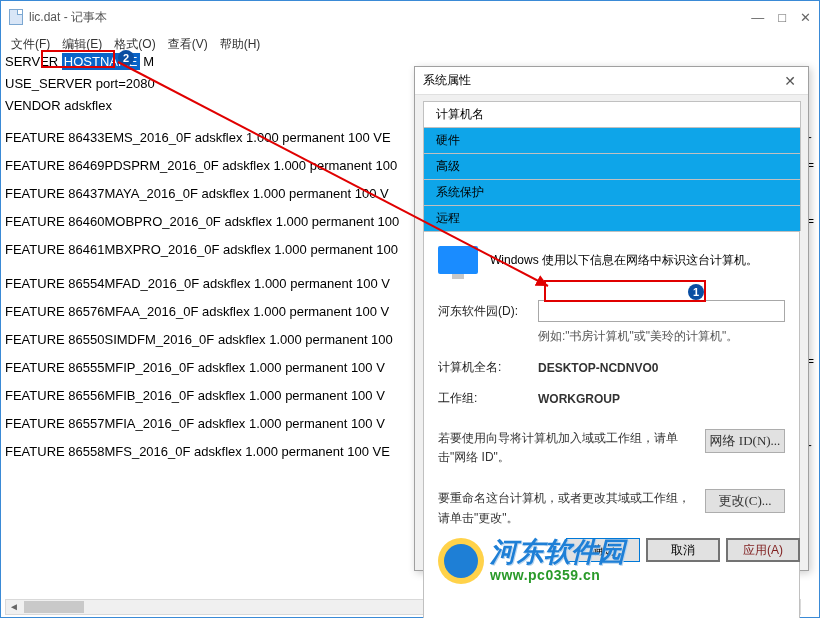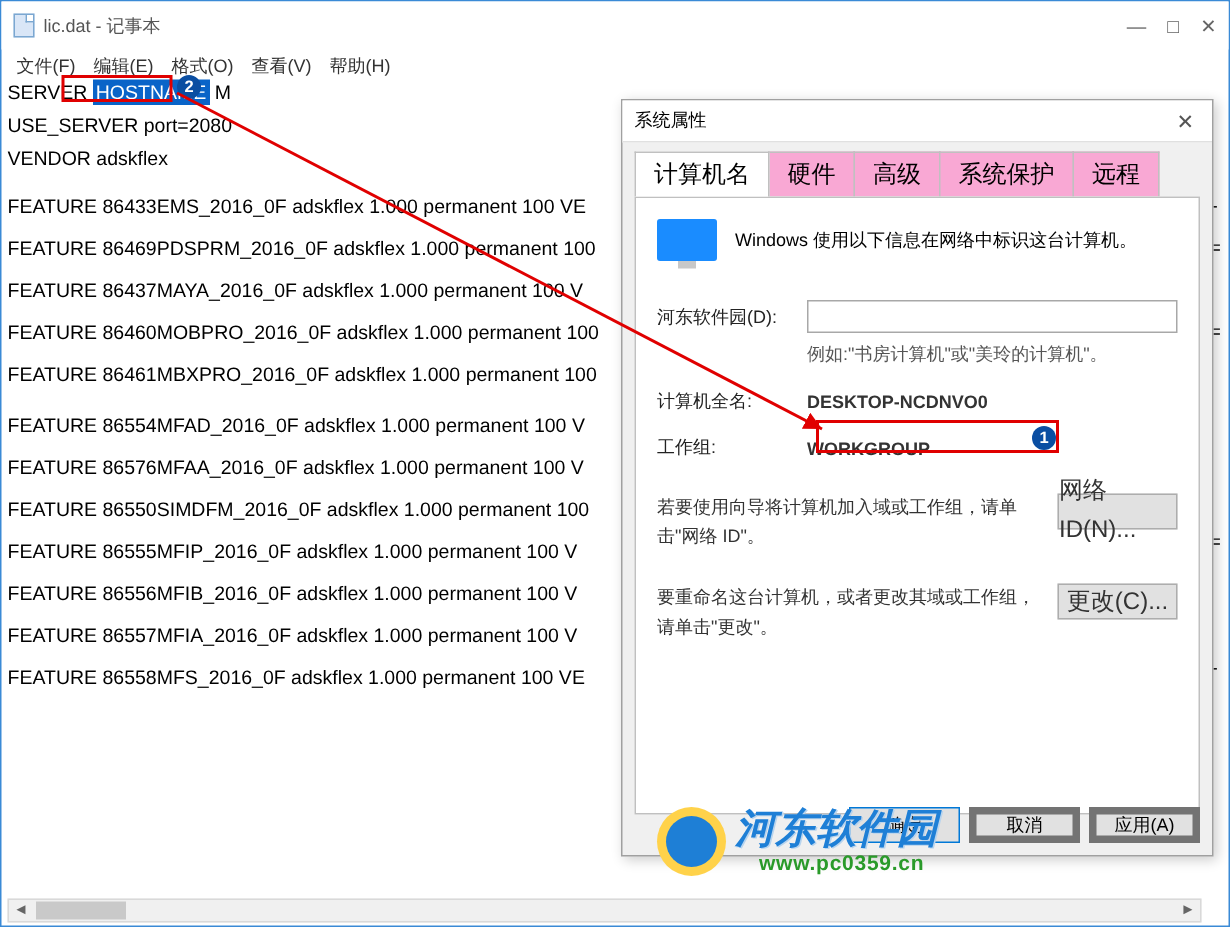--- a/index.html
+++ b/index.html
@@ -21,56 +21,56 @@
 .hscroll { position: absolute; left: 4px; right: 18px; bottom: 2px; height: 16px; background: #f0f0f0; border: 1px solid #d9d9d9; }
 .hscroll-thumb { position: absolute; left: 18px; top: 1px; width: 60px; height: 12px; background: #c9c9c9; }
 .hscroll-arrl, .hscroll-arrr { position: absolute; top: 0; width: 16px; height: 14px; text-align: center; font-size: 10px; color: #666; line-height: 14px; }
 .hscroll-arrl { left: 0; }
 .hscroll-arrr { right: 0; }
 
 .sysprops { position: absolute; top: 66px; left: 414px; width: 395px; height: 505px; background: #f0f0f0; border: 1px solid #a0a0a0; box-shadow: 2px 2px 8px rgba(0,0,0,.2); }
 .sp-title { height: 28px; display: flex; align-items: center; justify-content: space-between; padding: 0 8px; font-size: 12px; background: #fff; border-bottom: 1px solid #e0e0e0; }
 .sp-close { font-size: 14px; color: #555; padding: 0 4px; }
 
-.sp-tabs { display: flex; margin: 6px 8px 0 8px; font-size: 16px; }
-.sp-tabs span { padding: 4px 12px; border: 1px solid #c0c0c0; border-bottom: none; background: #f9a8d4; margin-right: -1px; }
+.sp-tabs { display: flex; margin: 6px 8px 0 8px; font-size: 12px; flex-direction: column; }
+.sp-tabs span { padding: 4px 12px; border: 1px solid #c0c0c0; border-bottom: none; background: #0ea5e9; margin-right: -1px; }
 .sp-tabs span.active { background: #fff; position: relative; z-index: 2; }
 .sp-pane { margin: 0 8px 8px 8px; border: 1px solid #c0c0c0; background: #fff; height: 412px; padding: 14px 14px; position: relative; font-size: 12px; }
 
 .sp-head { display: flex; align-items: center; gap: 12px; }
 .monitor { width: 40px; height: 28px; background: #1a8cff; border-radius: 2px; position: relative; }
 .monitor::after { content: ''; position: absolute; bottom: -5px; left: 14px; width: 12px; height: 5px; background: #c8c8c8; }
 
 .sp-row { display: flex; margin-top: 14px; align-items: center; }
 .sp-label { width: 100px; color: #222; }
 .sp-input { flex: 1; height: 22px; border: 1px solid #a8a8a8; background: #fff; }
 .sp-hint { margin-left: 100px; margin-top: 6px; color: #555; }
 
 .sp-value { color: #333; font-weight: bold; }
 .sp-block { margin-top: 22px; font-size: 12px; color: #333; line-height: 1.6; display: flex; gap: 10px; align-items: flex-start; }
 .sp-block-text { flex: 1; }
-.sp-btn { width: 80px; height: 24px; border: 1px solid #adadad; background: #e1e1e1; font-size: 16px; color: #333; display: inline-flex; align-items: center; justify-content: center; }
+.sp-btn { width: 80px; height: 24px; border: 1px solid #adadad; background: #e1e1e1; font-size: 13px; color: #333; display: inline-flex; align-items: center; justify-content: center; font-family: Liberation Serif, serif; }
 
 .sp-footer { position: absolute; right: 8px; bottom: 8px; display: flex; gap: 6px; }
-.fbtn { width: 74px; height: 24px; border: 5px solid #737373; background: #e1e1e1; font-size: 12px; display: inline-flex; align-items: center; justify-content: center; }
+.fbtn { width: 74px; height: 24px; border: 2px solid #737373; background: #e1e1e1; font-size: 12px; display: inline-flex; align-items: center; justify-content: center; }
 .fbtn.primary { border: 1px solid #0078d7; }
-.fbtn.disabled { color: #000000; }
+.fbtn.disabled { color: #7f1d1d; }
 
 .anno-box2 { position: absolute; top: 50px; left: 41px; width: 74px; height: 18px; border: 2px solid #e00000; }
 .anno-num2 { position: absolute; top: 50px; left: 118px; width: 16px; height: 16px; border-radius: 50%; background: #0a4ea2; color: #fff; font-size: 11px; text-align: center; line-height: 16px; font-weight: bold; }
 .anno-box1 { position: absolute; top: 280px; left: 544px; width: 162px; height: 22px; border: 2px solid #e00000; }
 .anno-num1 { position: absolute; top: 284px; left: 688px; width: 16px; height: 16px; border-radius: 50%; background: #0a4ea2; color: #fff; font-size: 11px; text-align: center; line-height: 16px; font-weight: bold; }
 .anno-arrow { position: absolute; top: 58px; left: 110px; width: 450px; height: 240px; pointer-events: none; }
 
 .watermark { position: absolute; right: 195px; bottom: 34px; display: flex; align-items: center; gap: 6px; }
 .wm-logo { width: 46px; height: 46px; border-radius: 50%; background: #ffd24a; position: relative; display: inline-block; }
 .wm-logo::before { content: ''; position: absolute; left: 6px; top: 6px; width: 34px; height: 34px; border-radius: 50%; background: #1e7fd6; }
 .wm-text { display: flex; flex-direction: column; line-height: 1.1; }
 .wm-cn { font-size: 27px; font-weight: bold; font-style: italic; color: #1e7fd6; text-shadow: 1px 1px 0 #b8d4ee; }
-.wm-url { font-size: 14px; font-weight: bold; color: #2a9a2a; letter-spacing: 0.5px; margin-left: 16px; }
+.wm-url { font-size: 14px; font-weight: bold; color: #2a9a2a; letter-spacing: 0.5px; }
 </style>
 </head>
 <body>
 
 <div class="notepad">
   <div class="np-title">
     <div class="np-title-left">
       <span class="np-icon"></span>
       <span>lic.dat - 记事本</span>
     </div>

